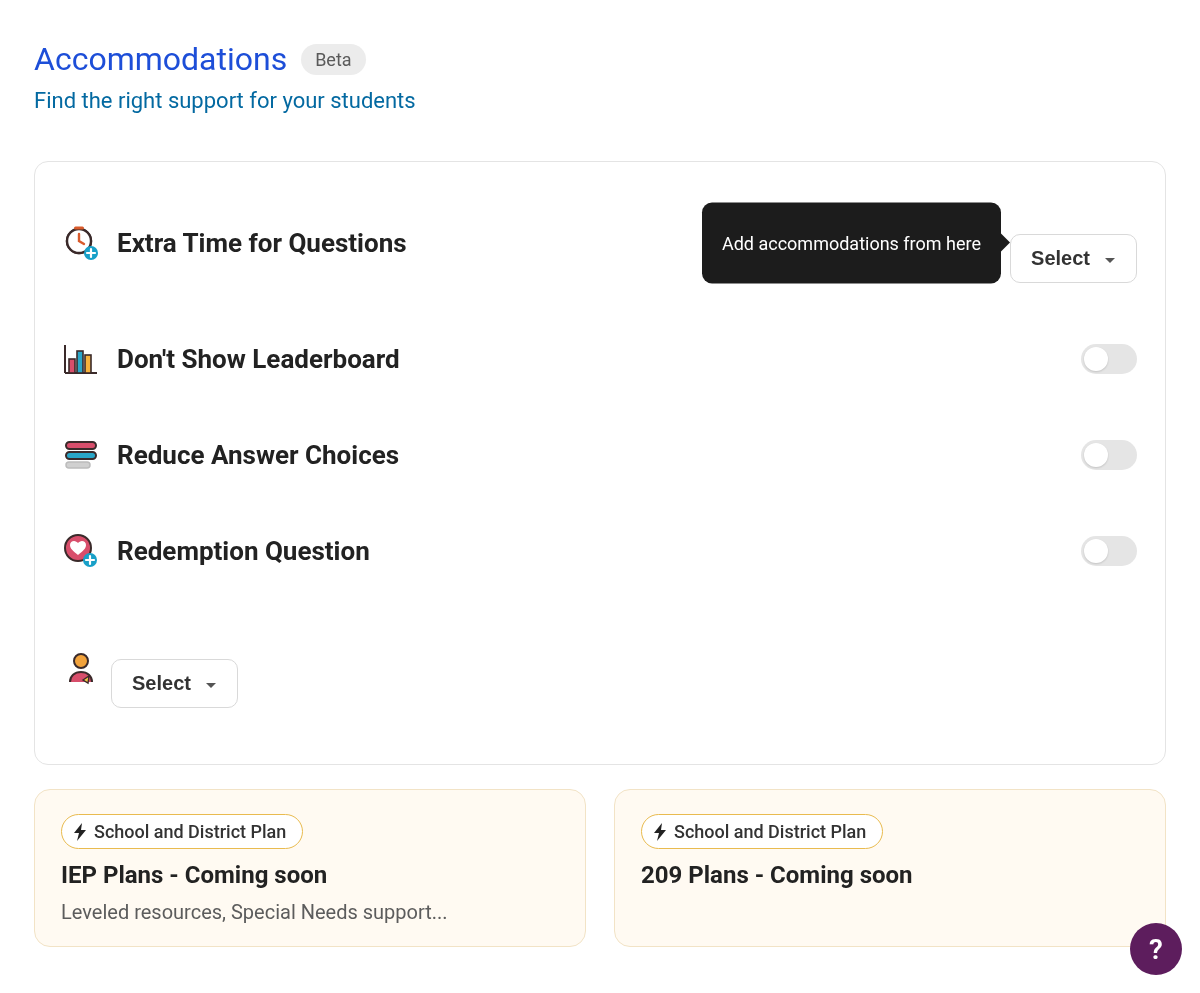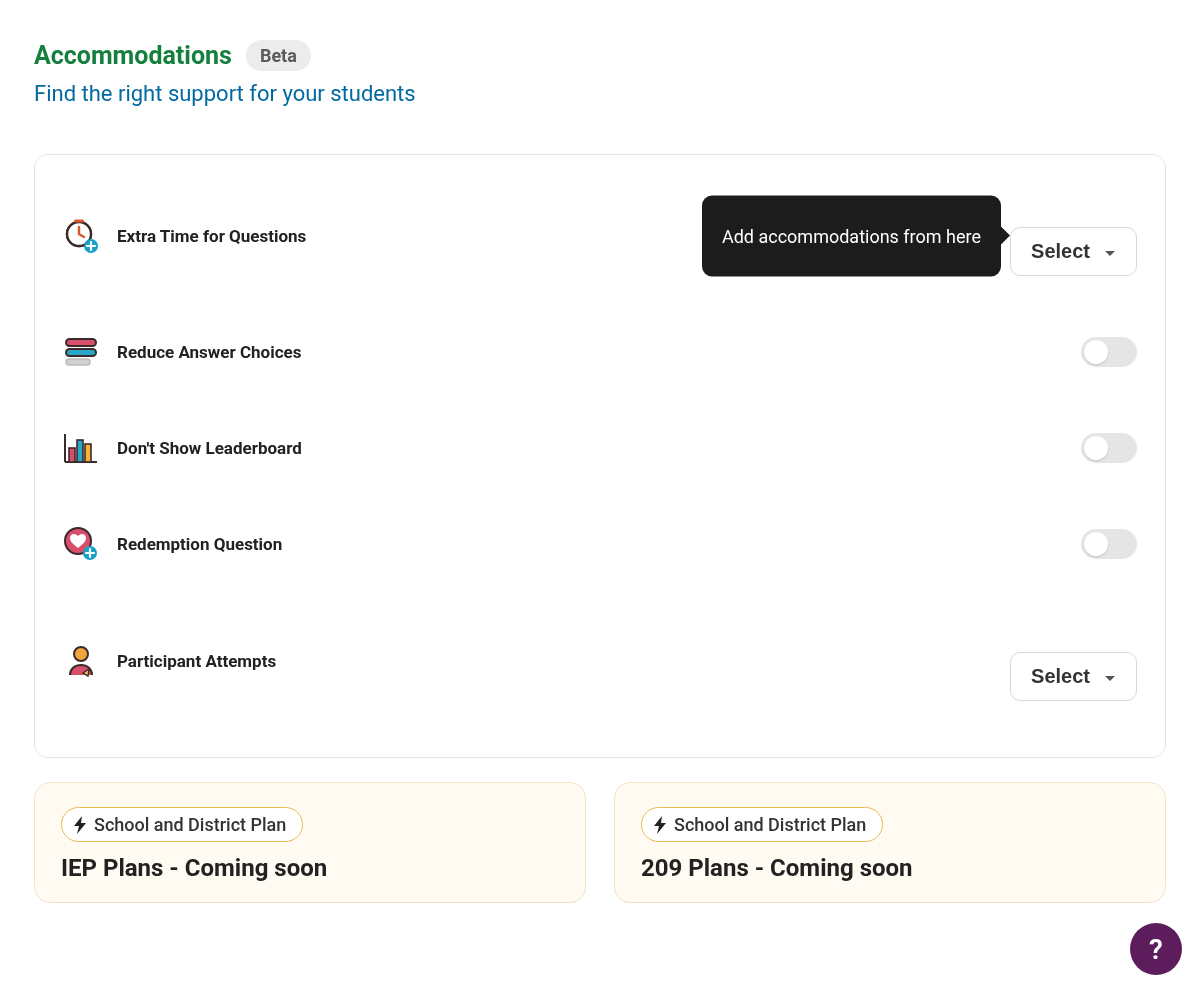--- a/index.html
+++ b/index.html
@@ -14,31 +14,31 @@
   }
   .page {
     padding: 40px 34px 0 34px;
   }
   .header-row {
     display: flex;
     align-items: center;
     gap: 14px;
   }
   .page-title {
-    font-size: 25px;
-    font-weight: 700;
-    color: #15803d;
+    font-size: 32px;
+    font-weight: 400;
+    color: #1d4ed8;
   }
   .beta-badge {
     background: #ececec;
     color: #5a5a5a;
     font-size: 18px;
     padding: 5px 14px;
     border-radius: 18px;
-    font-weight: 700;
+    font-weight: 400;
   }
   .subtitle {
     color: #0369a1;
     font-size: 22px;
     margin-top: 10px;
   }
   .panel {
     margin-top: 48px;
     border: 1.5px solid #e4e4e4;
     border-radius: 14px;
@@ -55,21 +55,21 @@
   }
   .row .icon-wrap {
     width: 48px;
     height: 40px;
     display: flex;
     align-items: center;
     justify-content: flex-start;
     flex-shrink: 0;
   }
   .row-label {
-    font-size: 17px;
+    font-size: 26px;
     font-weight: 700;
     color: #222;
     flex: 1;
     margin-left: 6px;
   }
   .select-btn {
     border: 1.5px solid #d9d9d9;
     border-radius: 10px;
     background: #fff;
     padding: 12px 20px;
@@ -212,65 +212,64 @@
               <path d="M1 1l5 5 5-5" fill="#555"></path>
             </svg>
         </span>
       </button>
     </div>
 
 
     <div class="row">
       <span class="icon-wrap">
         <svg width="36" height="36" viewBox="0 0 36 36">
-          <rect x="3" y="5" width="30" height="7" rx="3.5" fill="#d84e6b" stroke="#3a2a2a" stroke-width="2"></rect>
-          <rect x="3" y="15" width="30" height="7" rx="3.5" fill="#2aa6c7" stroke="#3a2a2a" stroke-width="2"></rect>
-          <rect x="3" y="25" width="24" height="6" rx="3" fill="#d0d0d0" stroke="#bcbcbc" stroke-width="1.5"></rect>
-        </svg>
-      </span>
-      <span class="row-label">Reduce Answer Choices</span>
-      <div class="toggle"></div>
-    </div>
-
-    <div class="row">
-      <span class="icon-wrap">
-        <svg width="36" height="36" viewBox="0 0 36 36">
           <line x1="2" y1="32" x2="34" y2="32" stroke="#3a2a2a" stroke-width="2"></line>
           <line x1="2" y1="4" x2="2" y2="32" stroke="#3a2a2a" stroke-width="2"></line>
           <rect x="6" y="18" width="6" height="14" fill="#d84e6b" stroke="#3a2a2a" stroke-width="1.6"></rect>
           <rect x="14" y="10" width="6" height="22" fill="#2aa6c7" stroke="#3a2a2a" stroke-width="1.6"></rect>
           <rect x="22" y="14" width="6" height="18" fill="#f7b23b" stroke="#3a2a2a" stroke-width="1.6"></rect>
         </svg>
       </span>
       <span class="row-label">Don't Show Leaderboard</span>
       <div class="toggle"></div>
     </div>
 
     <div class="row">
       <span class="icon-wrap">
         <svg width="36" height="36" viewBox="0 0 36 36">
+          <rect x="3" y="5" width="30" height="7" rx="3.5" fill="#d84e6b" stroke="#3a2a2a" stroke-width="2"></rect>
+          <rect x="3" y="15" width="30" height="7" rx="3.5" fill="#2aa6c7" stroke="#3a2a2a" stroke-width="2"></rect>
+          <rect x="3" y="25" width="24" height="6" rx="3" fill="#d0d0d0" stroke="#bcbcbc" stroke-width="1.5"></rect>
+        </svg>
+      </span>
+      <span class="row-label">Reduce Answer Choices</span>
+      <div class="toggle"></div>
+    </div>
+
+    <div class="row">
+      <span class="icon-wrap">
+        <svg width="36" height="36" viewBox="0 0 36 36">
           <circle cx="15" cy="15" r="13" fill="#d84e6b" stroke="#3a2a2a" stroke-width="2"></circle>
           <path d="M15 22c-5-4-8-6.5-8-10 0-2.4 2-4 4-4 1.6 0 3 1 4 2 1-1 2.4-2 4-2 2 0 4 1.6 4 4 0 3.5-3 6-8 10z" fill="#fff"></path>
           <circle cx="27" cy="27" r="7" fill="#18a0c8"></circle>
           <path d="M27 23v8M23 27h8" stroke="#fff" stroke-width="2.2" stroke-linecap="round"></path>
         </svg>
       </span>
       <span class="row-label">Redemption Question</span>
       <div class="toggle"></div>
     </div>
 
     <div class="row">
       <span class="icon-wrap">
         <svg width="36" height="36" viewBox="0 0 36 36">
           <circle cx="18" cy="11" r="7" fill="#f2a33c" stroke="#3a2a2a" stroke-width="2"></circle>
           <path d="M7 32c0-6 4.5-10 11-10s11 4 11 10" fill="#d84e6b" stroke="#3a2a2a" stroke-width="2"></path>
           <path d="M20 30l6-4-1 7z" fill="#f7c948" stroke="#3a2a2a" stroke-width="1.4"></path>
         </svg>
       </span>
-      <span class="row-label">Participant Attempts</span>
       <button class="select-btn">
         <span>Select</span>
         <span class="caret">
           <svg width="12" height="8" viewBox="0 0 12 8">
               <path d="M1 1l5 5 5-5" fill="#555"></path>
             </svg>
         </span>
       </button>
     </div>
 
@@ -278,20 +277,21 @@
 
   <div class="plan-cards">
     <div class="plan-card">
       <span class="plan-chip">
         <svg width="14" height="18" viewBox="0 0 14 18">
           <path d="M8 0L0 10h5l-2 8 9-11H7l1-7z" fill="#222"></path>
         </svg>
         <span>School and District Plan</span>
       </span>
       <div class="plan-title">IEP Plans - Coming soon</div>
+      <div class="plan-desc">Leveled resources, Special Needs support...</div>
     </div>
     <div class="plan-card">
       <span class="plan-chip">
         <svg width="14" height="18" viewBox="0 0 14 18">
           <path d="M8 0L0 10h5l-2 8 9-11H7l1-7z" fill="#222"></path>
         </svg>
         <span>School and District Plan</span>
       </span>
       <div class="plan-title">209 Plans - Coming soon</div>
     </div>

